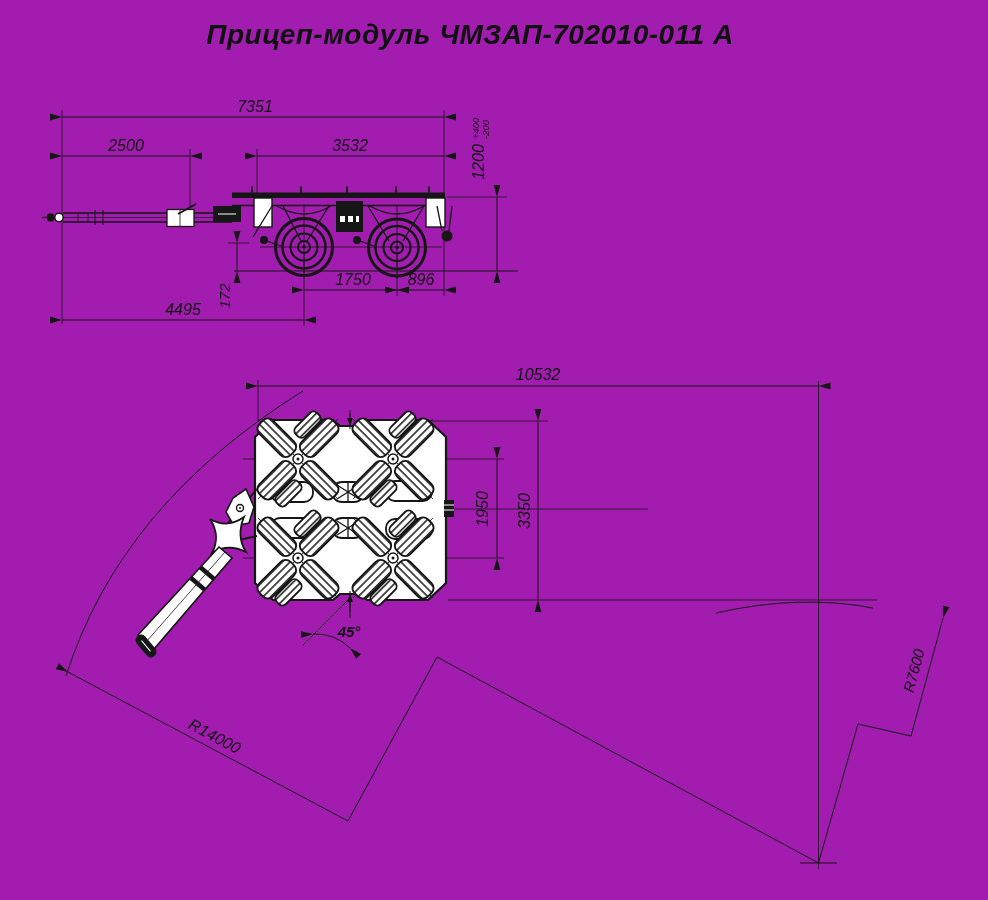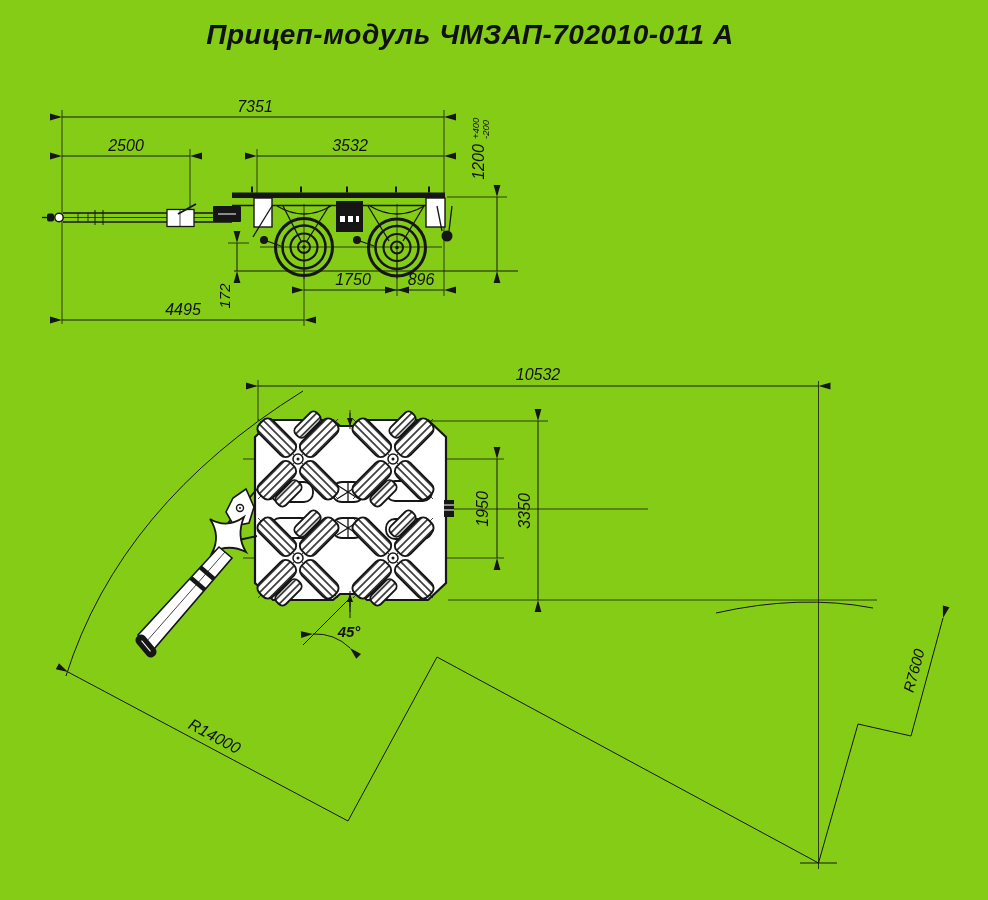--- a/index.html
+++ b/index.html
@@ -1,16 +1,16 @@
 <!DOCTYPE html>
 <html><head>
 <meta charset="utf-8">
 <style>
   html,body{margin:0;padding:0;background:#fff;}
-  .canvas{position:relative;width:988px;height:900px;background:#84cc16;overflow:hidden;
+  .canvas{position:relative;width:988px;height:900px;background:#a21caf;overflow:hidden;
           font-family:"Liberation Sans",sans-serif;}
   svg{position:absolute;left:0;top:0;}
   .ln   {stroke:#161616;stroke-width:1;fill:none;stroke-linecap:butt;}
   .thin {stroke:#161616;stroke-width:.8;fill:none;}
   .med  {stroke:#161616;stroke-width:1.3;fill:none;}
   .bold {stroke:#161616;stroke-width:1.8;fill:none;}
   .body {stroke:#161616;stroke-width:2.2;fill:#fff;}
   .blk  {fill:#161616;stroke:none;}
   .wht  {stroke:#fff;stroke-width:1;fill:none;}
   .dim  {font:italic 16px "Liberation Sans",sans-serif;fill:#111;}

